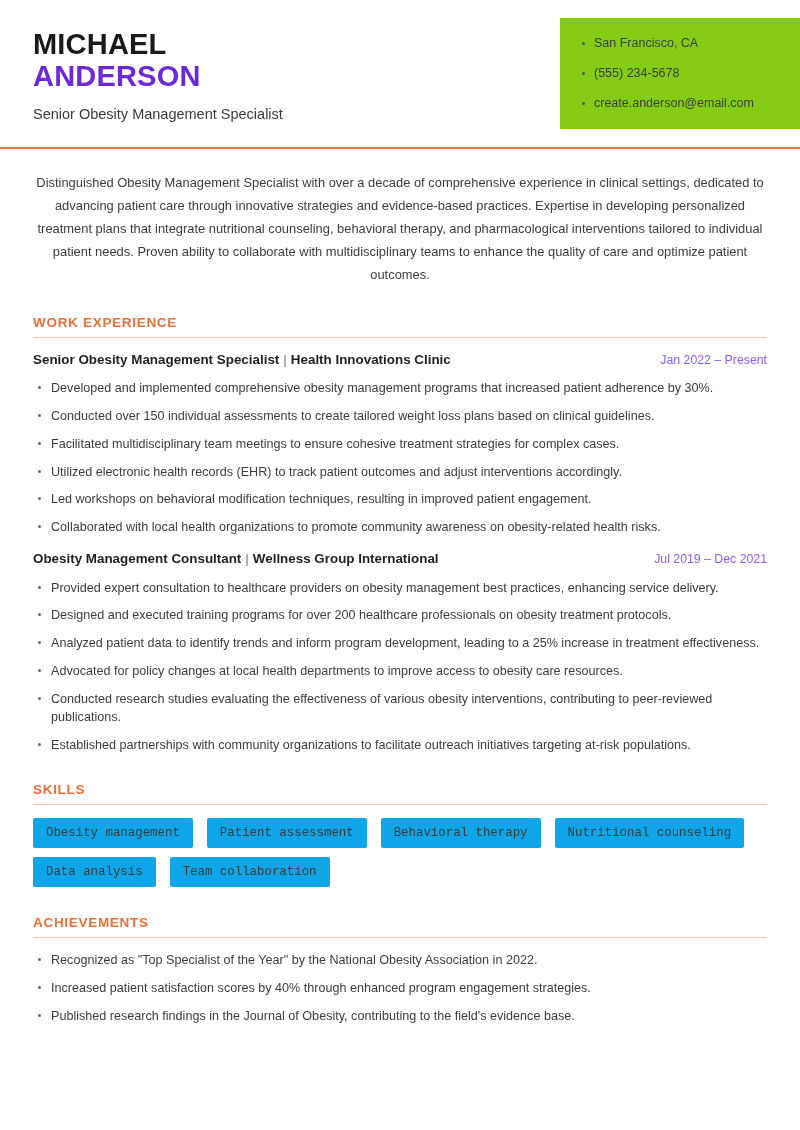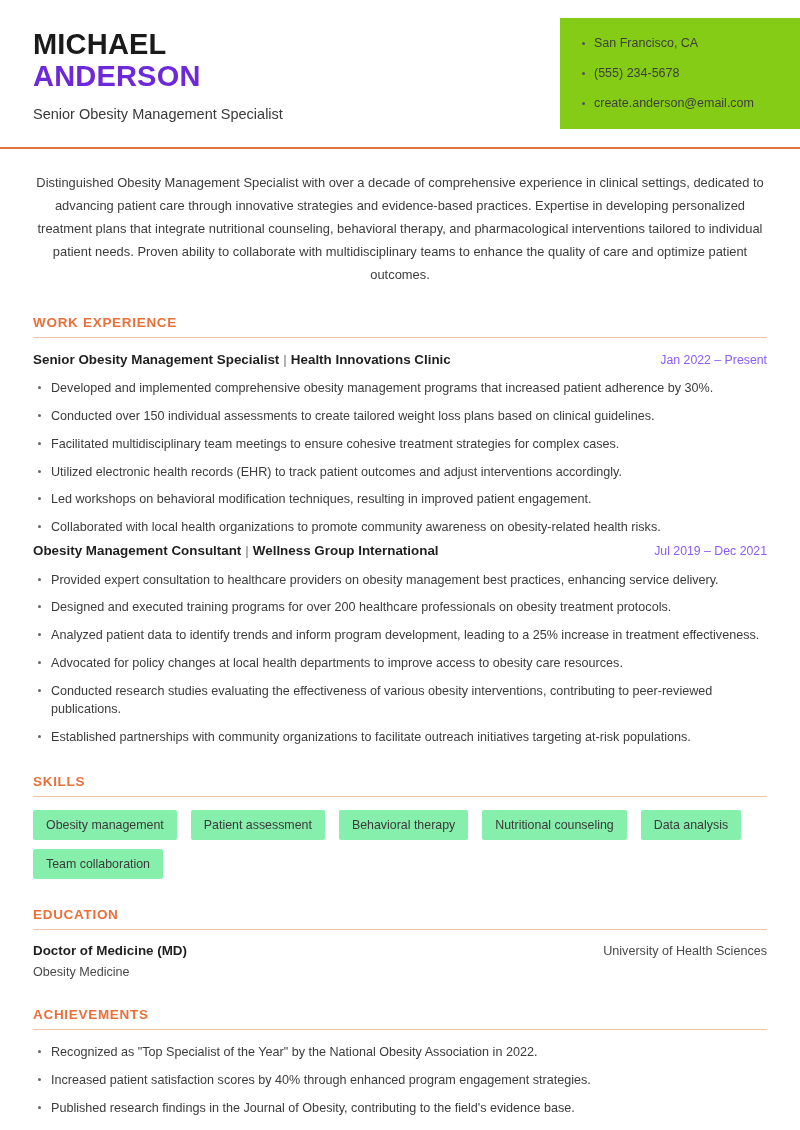--- a/index.html
+++ b/index.html
@@ -122,21 +122,21 @@
   }
   .section-rule {
     height: 1px;
     background: #eec3ac;
     width: 100%;
     margin-bottom: 13px;
   }
 
   
   .entry { margin-bottom: 4px; }
-  .entry + .entry { margin-top: 6px; }
+  .entry + .entry { margin-top: 14px; }
   .entry-head {
     display: flex;
     align-items: baseline;
     justify-content: space-between;
     gap: 16px;
   }
   .entry-heading {
     font-size: 13.4px;
     font-weight: bold;
     color: #1f1f1f;
@@ -181,27 +181,28 @@
   }
 
   
   .chips {
     display: flex;
     flex-wrap: wrap;
     gap: 9px 14px;
     margin-top: 2px;
   }
   .chip {
-    background: #86efac;
+    background: #0ea5e9;
     color: #3a3a3a;
     font-size: 12.4px;
     padding: 8px 13px;
     border-radius: 2px;
     line-height: 1.15;
     white-space: nowrap;
+    font-family: Liberation Mono, monospace;
   }
 
   
   .edu-head {
     display: flex;
     align-items: baseline;
     justify-content: space-between;
     gap: 12px;
   }
   .edu-degree {
@@ -300,31 +301,20 @@
       <div class="chips">
         <span class="chip">Obesity management</span>
         <span class="chip">Patient assessment</span>
         <span class="chip">Behavioral therapy</span>
         <span class="chip">Nutritional counseling</span>
         <span class="chip">Data analysis</span>
         <span class="chip">Team collaboration</span>
       </div>
     </div>
 
-    <div class="section">
-      <div class="section-title">EDUCATION</div>
-      <div class="section-rule"></div>
-      <div class="entry">
-        <div class="edu-head">
-          <div class="edu-degree">Doctor of Medicine (MD)</div>
-          <div class="edu-school">University of Health Sciences</div>
-        </div>
-        <div class="edu-field">Obesity Medicine</div>
-      </div>
-    </div>
 
     <div class="section">
       <div class="section-title">ACHIEVEMENTS</div>
       <div class="section-rule"></div>
       <ul class="bullets achievements">
         <li>Recognized as "Top Specialist of the Year" by the National Obesity Association in 2022.</li>
         <li>Increased patient satisfaction scores by 40% through enhanced program engagement strategies.</li>
         <li>Published research findings in the Journal of Obesity, contributing to the field's evidence base.</li>
       </ul>
     </div>

